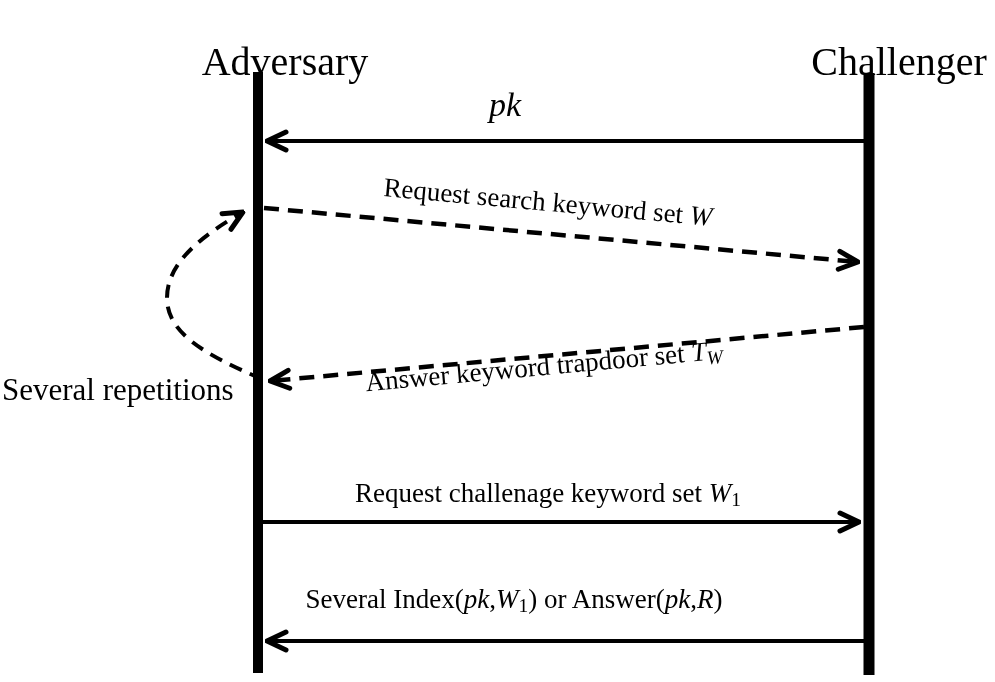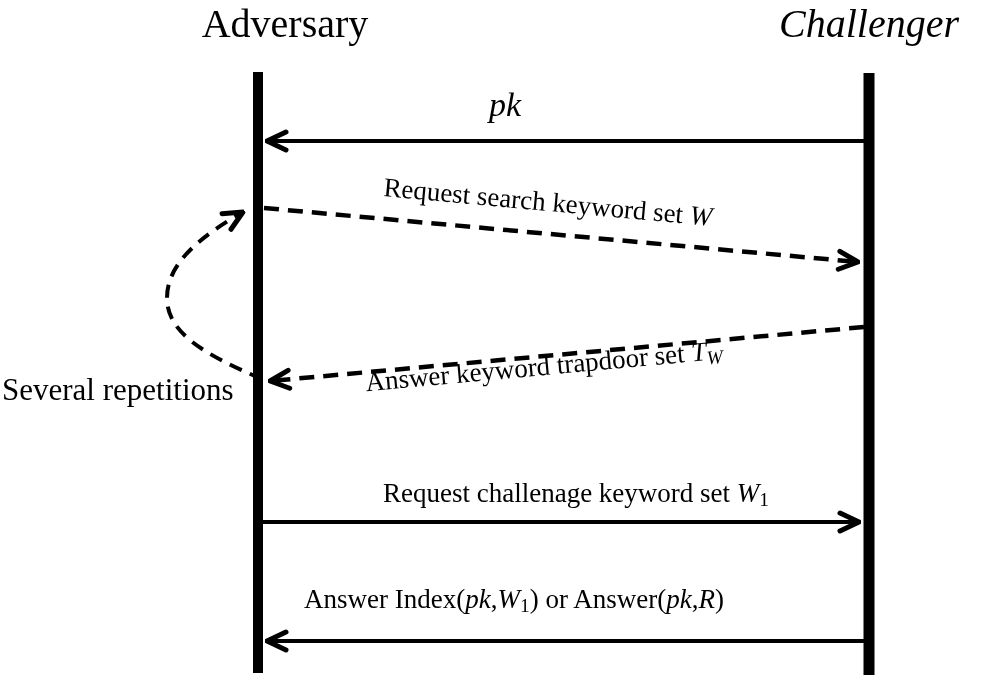--- a/index.html
+++ b/index.html
@@ -7,21 +7,21 @@
     position: relative;
     width: 995px;
     height: 682px;
     background: #ffffff;
     font-family: "Liberation Serif", "DejaVu Serif", serif;
     color: #000000;
     overflow: hidden;
   }
   .gfx { position: absolute; left: 0; top: 0; width: 995px; height: 682px; }
   .label { position: absolute; white-space: pre; line-height: 1.12; color: #000; }
-  .title { font-size: 40px; transform: translateX(-50%); }
+  .title { font-size: 40px; transform: translateX(-50%); margin-top: 38px; }
   .msg { font-size: 27px; transform: translateX(-50%); }
   .msg.rot-down { transform: translateX(-50%) rotate(5.2deg); }
   .msg.rot-up { transform: translateX(-50%) rotate(-5.2deg); }
   .pk-label { font-size: 34px; font-style: italic; transform: translateX(-50%); }
   .note { font-size: 31px; }
   .it { font-style: italic; }
   .sub { font-size: 0.72em; vertical-align: -0.22em; }
 </style>
 </head>
 <body>
@@ -46,27 +46,27 @@
 
     <path d="M 262,379 C 200,353 167,331 167,298 C 167,262 203,235 243,212" fill="none" stroke="#000" stroke-width="4" stroke-dasharray="13 9" marker-end="url(#ah)"></path>
 
     <line x1="263" y1="522" x2="859" y2="522" stroke="#000" stroke-width="3.8" marker-end="url(#ah)"></line>
 
     <line x1="864" y1="641" x2="267" y2="641" stroke="#000" stroke-width="3.8" marker-end="url(#ah)"></line>
   </svg>
 
   <div class="label title" style="left:285px; top:2px;">Adversary</div>
 
-  <div class="label title" style="left:869px; top:2px;font-style:italic;">Challenger</div>
+  <div class="label title" style="left:899px; top:2px;">Challenger</div>
 
   <div class="label pk-label" style="left:505px; top:86px;">pk</div>
 
   <div class="label msg rot-down" style="left:548px; top:187px;"><span>Request search keyword set </span><span class="it">W</span></div>
 
   <div class="label msg rot-up" style="left:544px; top:351px;"><span>Answer keyword trapdoor set </span><span class="it">T</span><span class="it sub">W</span></div>
 
   <div class="label note" style="left:2px; top:373px;text-align:right;">Several repetitions</div>
 
-  <div class="label msg" style="left:576px; top:478px;"><span>Request challenage keyword set </span><span class="it">W</span><span class="sub">1</span></div>
+  <div class="label msg" style="left:548px; top:478px;"><span>Request challenage keyword set </span><span class="it">W</span><span class="sub">1</span></div>
 
-  <div class="label msg" style="left:514px; top:584px;"><span>Answer Index(</span><span class="it">pk</span><span>,</span><span class="it">W</span><span class="sub">1</span><span>) or Answer(</span><span class="it">pk</span><span>,</span><span class="it">R</span><span>)</span></div>
+  <div class="label msg" style="left:514px; top:584px;"><span>Several Index(</span><span class="it">pk</span><span>,</span><span class="it">W</span><span class="sub">1</span><span>) or Answer(</span><span class="it">pk</span><span>,</span><span class="it">R</span><span>)</span></div>
 
 </div>
 
 </body></html>

